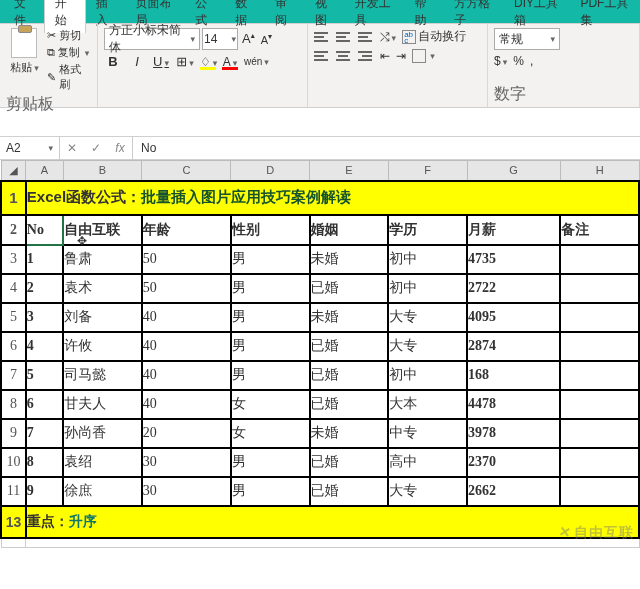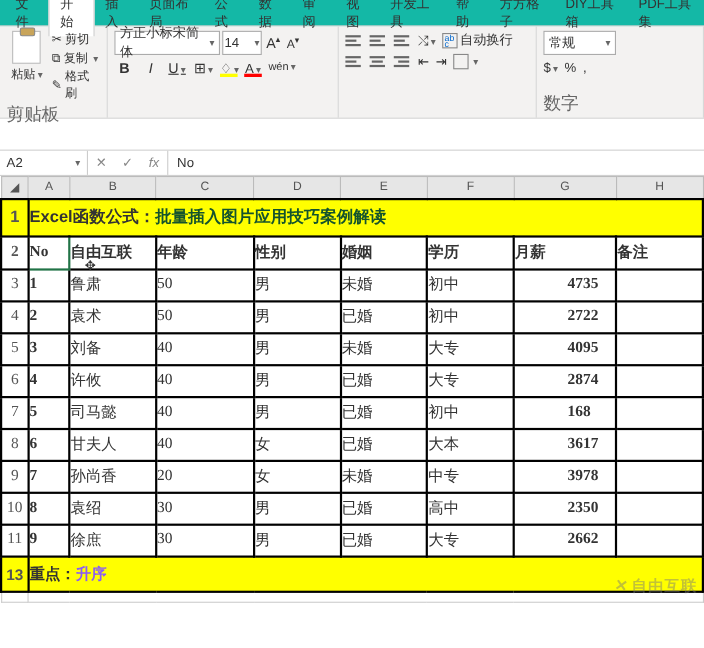--- a/index.html
+++ b/index.html
@@ -48,41 +48,41 @@
   .num-sel{ border:1px solid #ababab; background:#fff; height:22px; width:66px; display:flex; align-items:center; padding:0 4px; justify-content:space-between; font-size:12px;}
   .num-row2{ display:flex; gap:6px; margin-top:4px; align-items:center; font-size:12px;}
   
   .dd{ font-size:9px; color:#666; margin-left:2px;}
   
   
   .spacer { height:28px; background:#fff; }
   
   
   .fbar { height:24px; display:flex; align-items:stretch; border-top:1px solid #d0d0d0; border-bottom:1px solid #d0d0d0; background:#fff; font-size:12px;}
-  .namebox{ width:80px; border-right:1px solid #ccc; display:flex; align-items:center; padding:0 6px; justify-content:space-between;}
+  .namebox{ width:60px; border-right:1px solid #ccc; display:flex; align-items:center; padding:0 6px; justify-content:space-between;}
   .fb-btns{ display:flex; align-items:center; border-right:1px solid #ccc;}
   .fb-btns span{ width:24px; text-align:center; color:#888;}
   .fb-fx{ font-style:italic; color:#555;}
   .formula-in{ flex:1; display:flex; align-items:center; padding:0 8px; color:#333;}
   
   
   .grid-wrap{ position:relative; }
   table.grid { border-collapse:collapse; width:640px; table-layout:fixed;}
   .colhead td, .rowhead { background:#e6e6e6; border:1px solid #bbb; text-align:center; font-size:11px; color:#555; height:20px;}
   .rowhead{ width:24px;}
   .sel{ border:2px solid #217346 !important; background:#fff;}
   
   .title-row td{ background:#ffff00; font-weight:bold; border:2px solid #000; height:34px; font-size:15px;}
   .title-row .red{ color:#14532d;}
   .hdr td{ background:#fff; font-weight:bold; border:2px solid #000; height:30px; font-size:14px;}
   .datarow td{ border:2px solid #000; background:#fff; height:29px; font-size:14px;}
   .datarow td.no{ font-weight:bold;}
-  .datarow td.sal{ font-weight:bold;padding-left:48px;}
+  .datarow td.sal{ font-weight:bold;}
   .foot-row td{ background:#ffff00; font-weight:bold; border:2px solid #000; height:32px; font-size:14px;}
-  .foot-row .red{ color:#8b5cf6;}
+  .foot-row .red{ color:#0f766e;}
   
   .partial td{ border:1px solid #ccc; background:#fff; height:10px;}
   
   .cursor-mark{ position:absolute; left:77px; top:74px; font-size:12px; pointer-events:none;}
   
   .watermark{ position:absolute; right:6px; bottom:6px; color:rgba(120,120,120,0.45); font-size:14px; font-weight:bold; letter-spacing:1px; pointer-events:none;}
   .wm-x{ display:inline-block; transform:rotate(10deg); margin-right:2px;}
 
   col.cA{width:36px;} col.cB{width:76px;} col.cC{width:86px;} col.cD{width:76px;} col.cE{width:76px;} col.cF{width:76px;} col.cG{width:90px;} col.cH{width:76px;}
   
@@ -338,21 +338,21 @@
           <td></td>
         </tr>
         <tr class="datarow">
           <td class="rowhead">8</td>
           <td class="no">6</td>
           <td>甘夫人</td>
           <td>40</td>
           <td>女</td>
           <td>已婚</td>
           <td>大本</td>
-          <td class="sal">3617</td>
+          <td class="sal">4478</td>
           <td></td>
         </tr>
         <tr class="datarow">
           <td class="rowhead">9</td>
           <td class="no">7</td>
           <td>孙尚香</td>
           <td>20</td>
           <td>女</td>
           <td>未婚</td>
           <td>中专</td>
@@ -360,21 +360,21 @@
           <td></td>
         </tr>
         <tr class="datarow">
           <td class="rowhead">10</td>
           <td class="no">8</td>
           <td>袁绍</td>
           <td>30</td>
           <td>男</td>
           <td>已婚</td>
           <td>高中</td>
-          <td class="sal">2350</td>
+          <td class="sal">2370</td>
           <td></td>
         </tr>
         <tr class="datarow">
           <td class="rowhead">11</td>
           <td class="no">9</td>
           <td>徐庶</td>
           <td>30</td>
           <td>男</td>
           <td>已婚</td>
           <td>大专</td>

